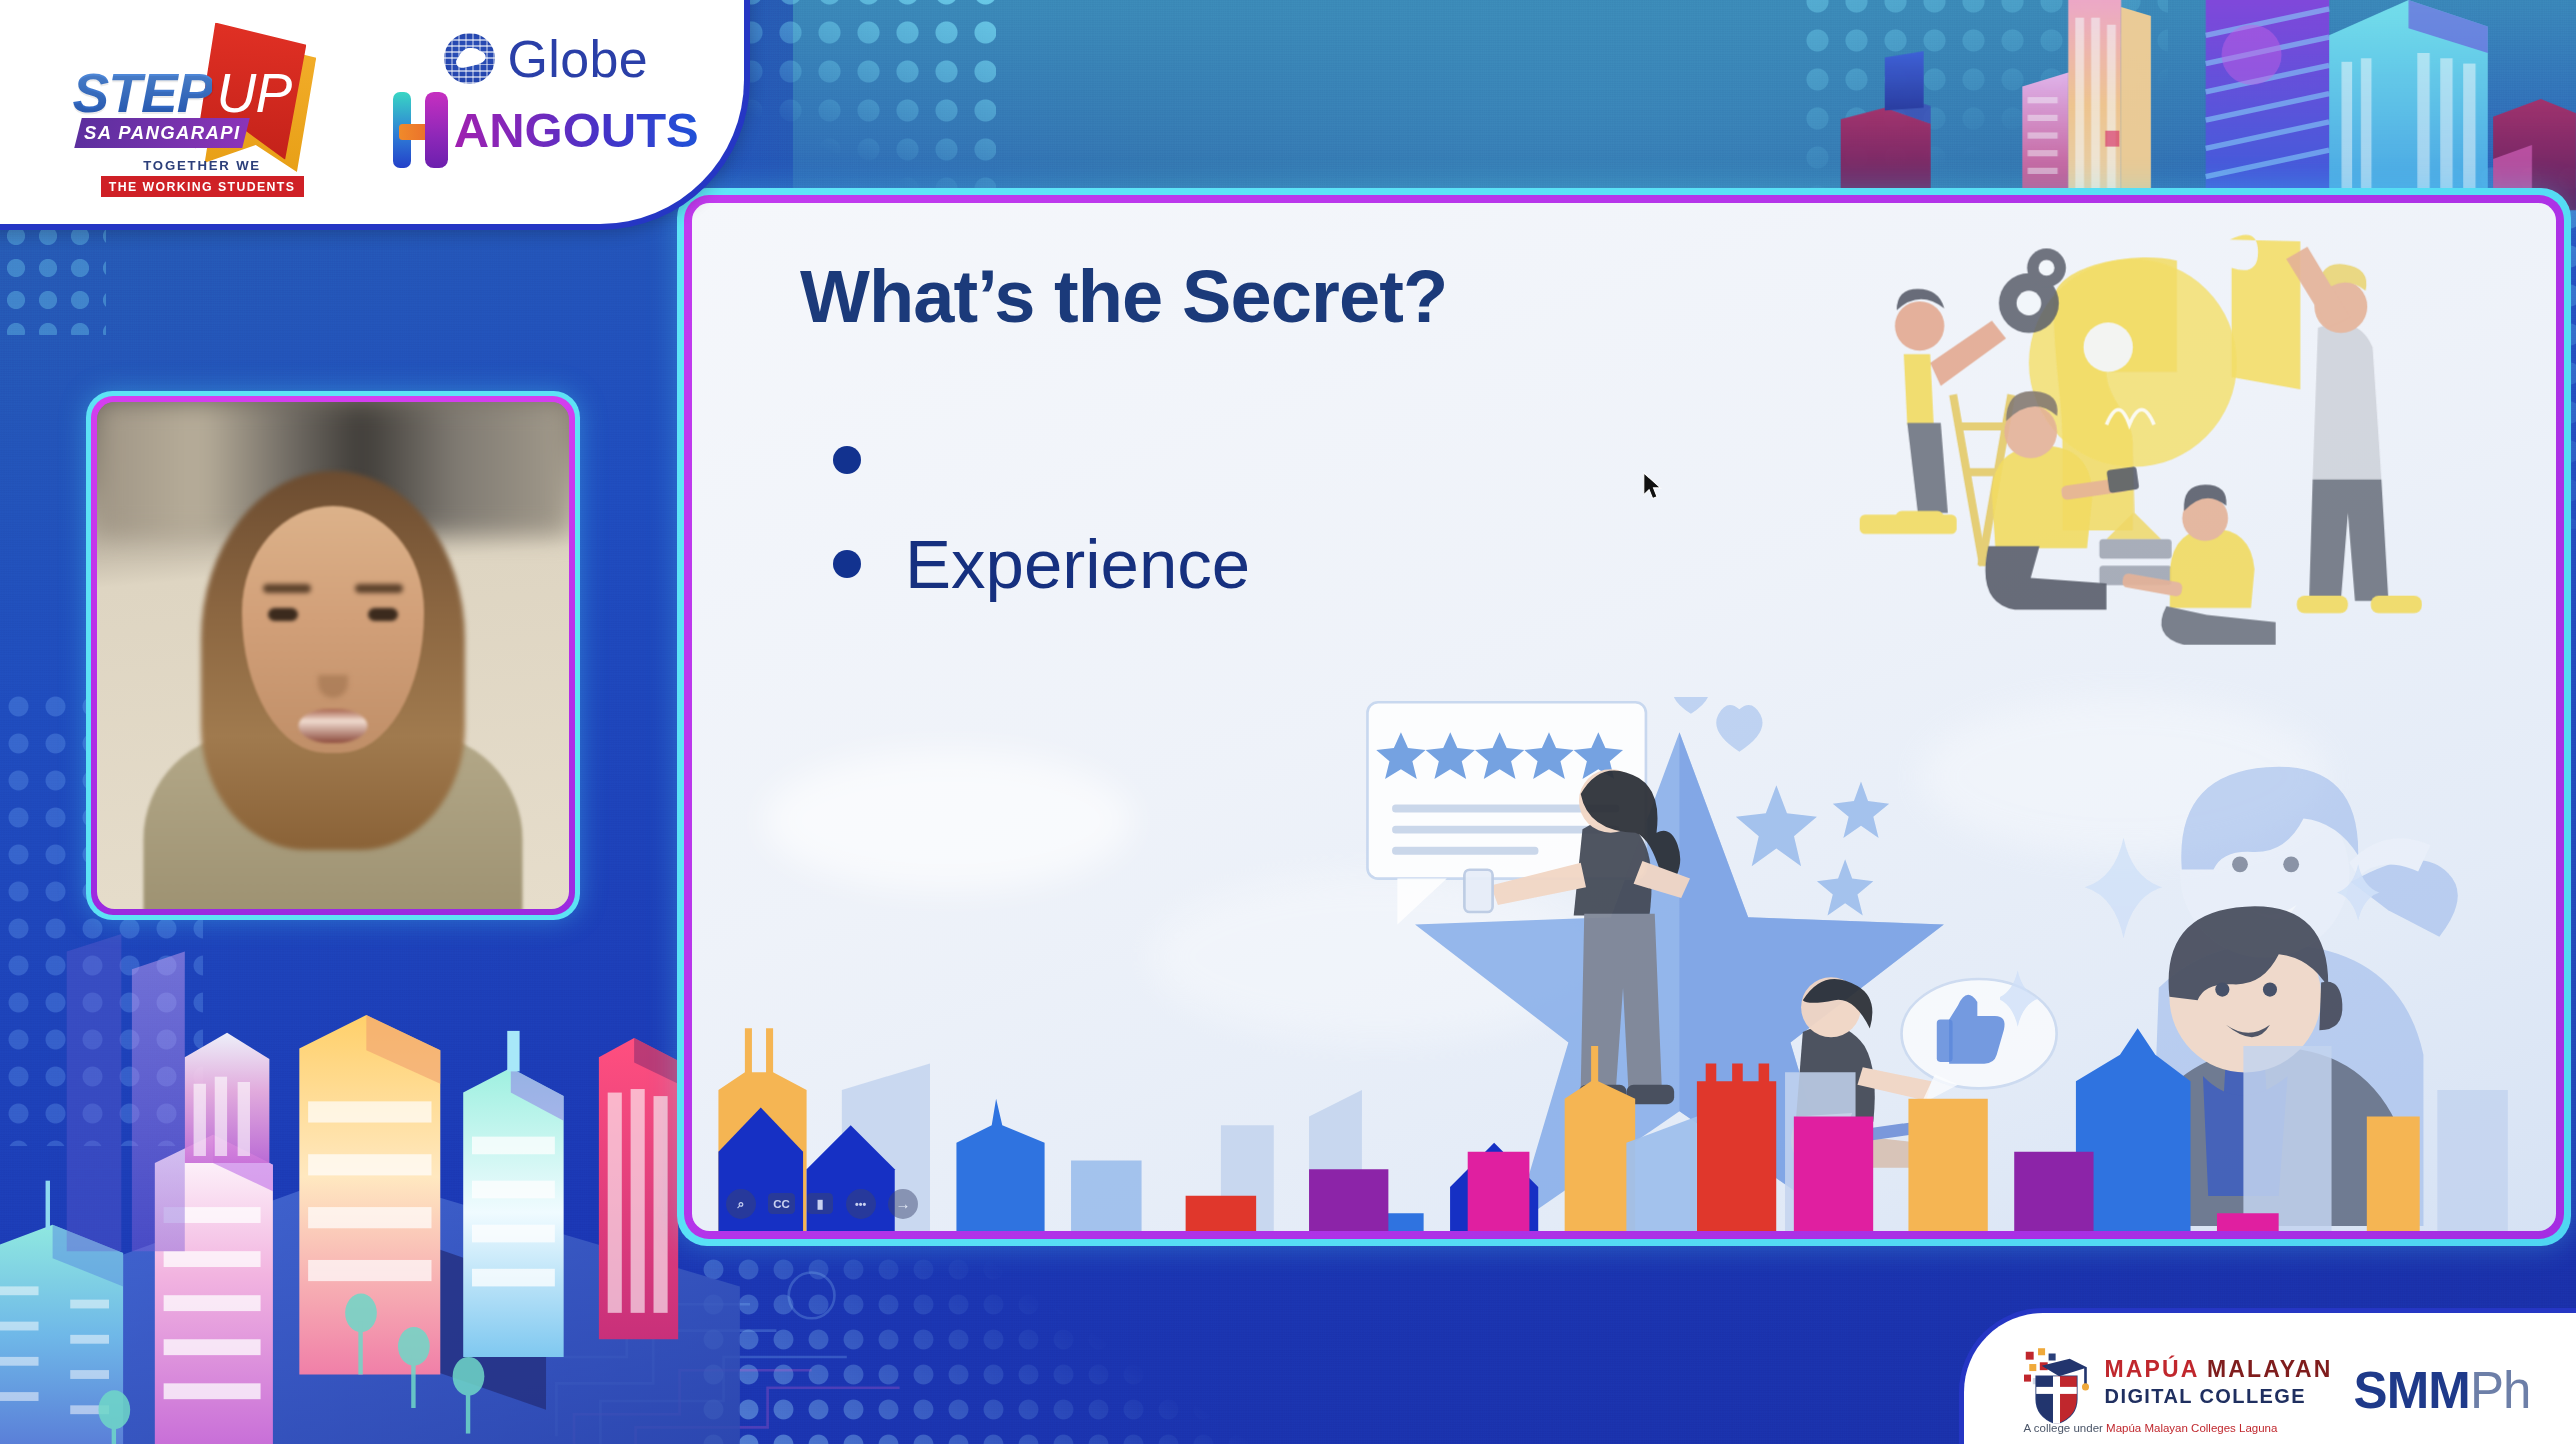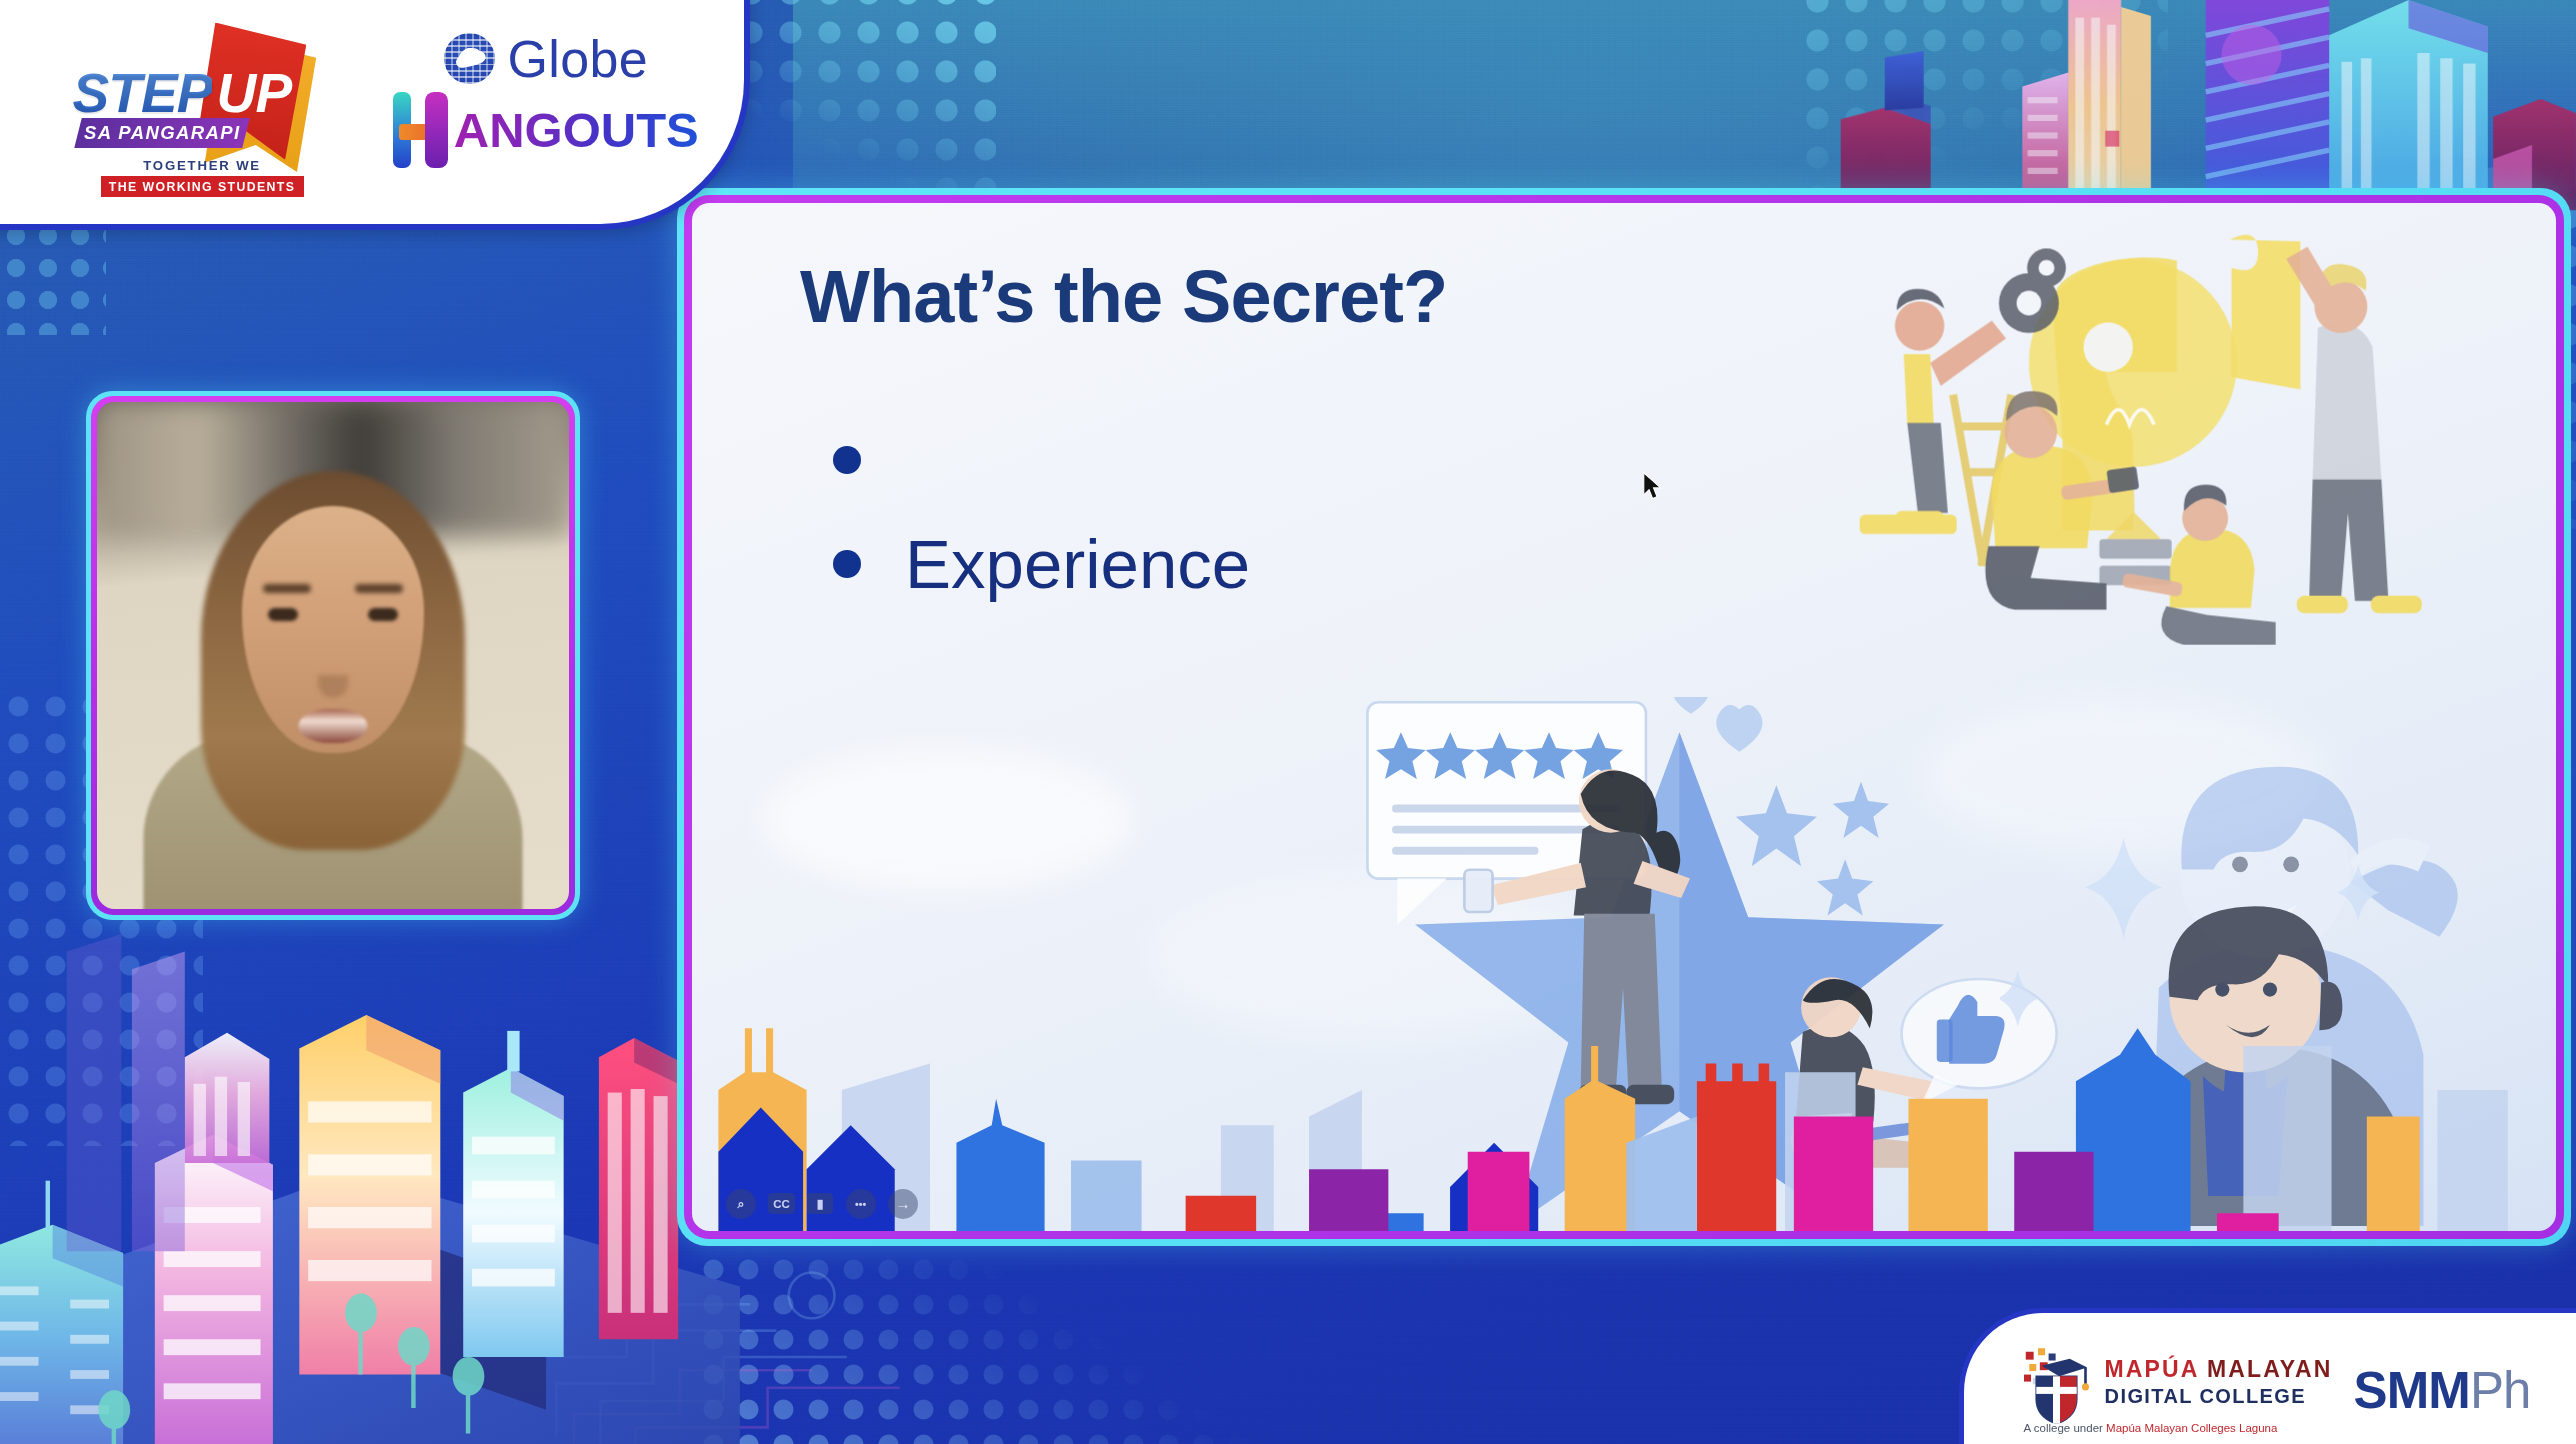--- a/index.html
+++ b/index.html
@@ -97,21 +97,21 @@
     position: absolute; left: 1.8px; top: 42px;
     font-size: 55px; font-weight: 900; font-style: italic;
     letter-spacing: -0.9px;
     color: #2f68c4;
     background: linear-gradient(180deg,#5a94e0 0%, #2056b8 100%);
     -webkit-background-clip: text; background-clip: text; -webkit-text-fill-color: transparent;
     text-shadow: 0 1.8px 0 rgba(0,0,0,.08);
   }
   .su-up {
     position: absolute; left: 146px; top: 42px; z-index: 3;
-    font-size: 55px; font-weight: 700; font-style: italic; color: #fff;
+    font-size: 55px; font-weight: 400; font-style: italic; color: #fff;
     letter-spacing: -0.9px;
   }
   .su-ribbon {
     position: absolute; left: 7px; top: 99px; width: 168px; height: 30px;
     background: linear-gradient(90deg,#5c2f9e 0%, #8b34b8 100%);
     transform: skewX(-14deg);
     display: flex; align-items: center; justify-content: center;
   }
   .su-ribbon span {
     font-size: 18.5px; font-weight: 800; color: #fff; letter-spacing: 1.4px;

